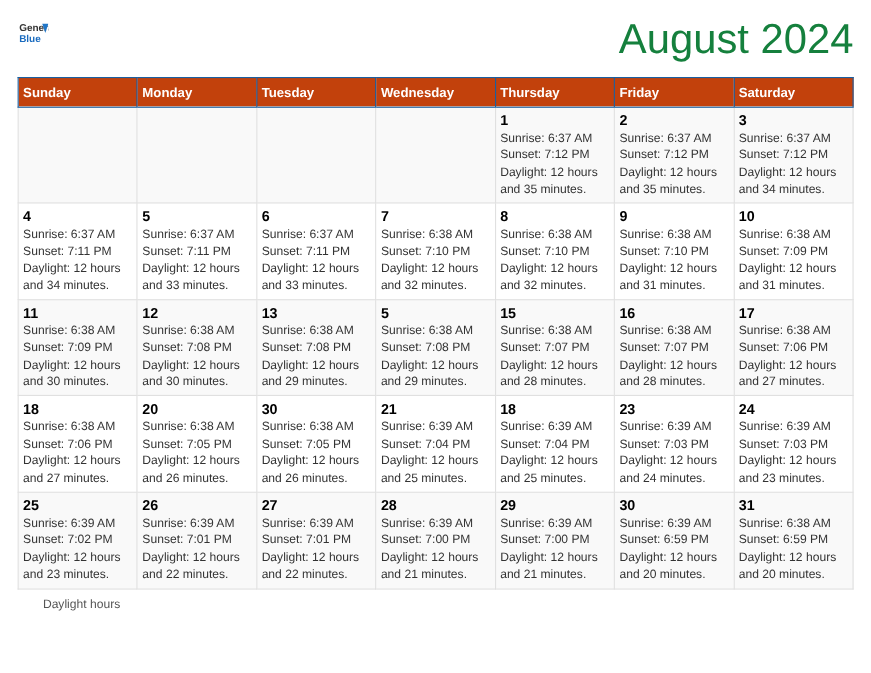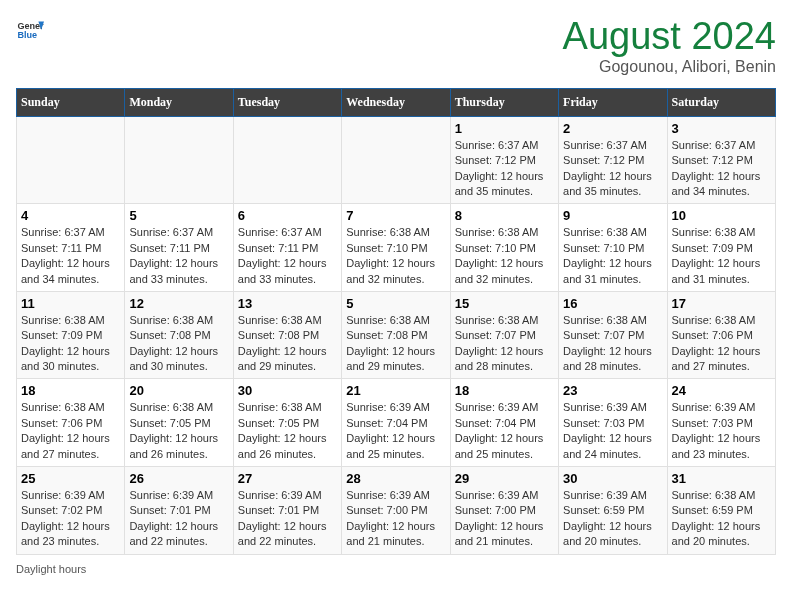--- a/index.html
+++ b/index.html
@@ -37,23 +37,22 @@
     .subtitle {
       font-size: 16px;
       color: #555;
     }
     table {
       width: 100%;
       border-collapse: collapse;
       font-size: 11px;
     }
     thead tr {
-      background-color: #404040;
+      background-color: #c2410c;
       color: #fff;
-      font-family: Liberation Serif, serif;
     }
     thead th {
       padding: 6px 4px;
       text-align: left;
       font-weight: bold;
       font-size: 12px;
       border: 1px solid #1a5fa0;
     }
     tbody tr {
       border-bottom: 1px solid #ddd;
@@ -94,21 +93,20 @@
 <div class="header">
   <div class="logo">
     <svg class="logo-icon" viewBox="0 0 40 40" xmlns="http://www.w3.org/2000/svg">
       <text x="2" y="18" font-size="13" font-weight="bold" fill="#333" font-family="Arial">General</text>
       <text x="2" y="32" font-size="13" font-weight="bold" fill="#1a6bbf" font-family="Arial">Blue</text>
       <polygon points="32,8 40,8 36,20" fill="#2176c7"></polygon>
     </svg>
   </div>
   <div class="title-block">
     <div class="main-title">August 2024</div>
-    <div class="subtitle">Gogounou, Alibori, Benin</div>
   </div>
 </div>
 
 <table>
   <thead>
     <tr>
     <th>Sunday</th>
         <th>Monday</th>
         <th>Tuesday</th>
         <th>Wednesday</th>
@@ -345,15 +343,15 @@
           <span class="day-num">31</span>
           <div class="day-info" style="white-space: pre-line;">Sunrise: 6:38 AM
 Sunset: 6:59 PM
 Daylight: 12 hours
 and 20 minutes.</div>
         </td>
       </tr>
     </tbody>
 </table>
 
-<div style="margin-top:8px; font-size:11px; color:#555;">
+<div style="margin-top:8px; font-size:11px; color:#555;margin-left:23px;">
   <span>Daylight hours</span>
 </div>
 
 </body></html>

